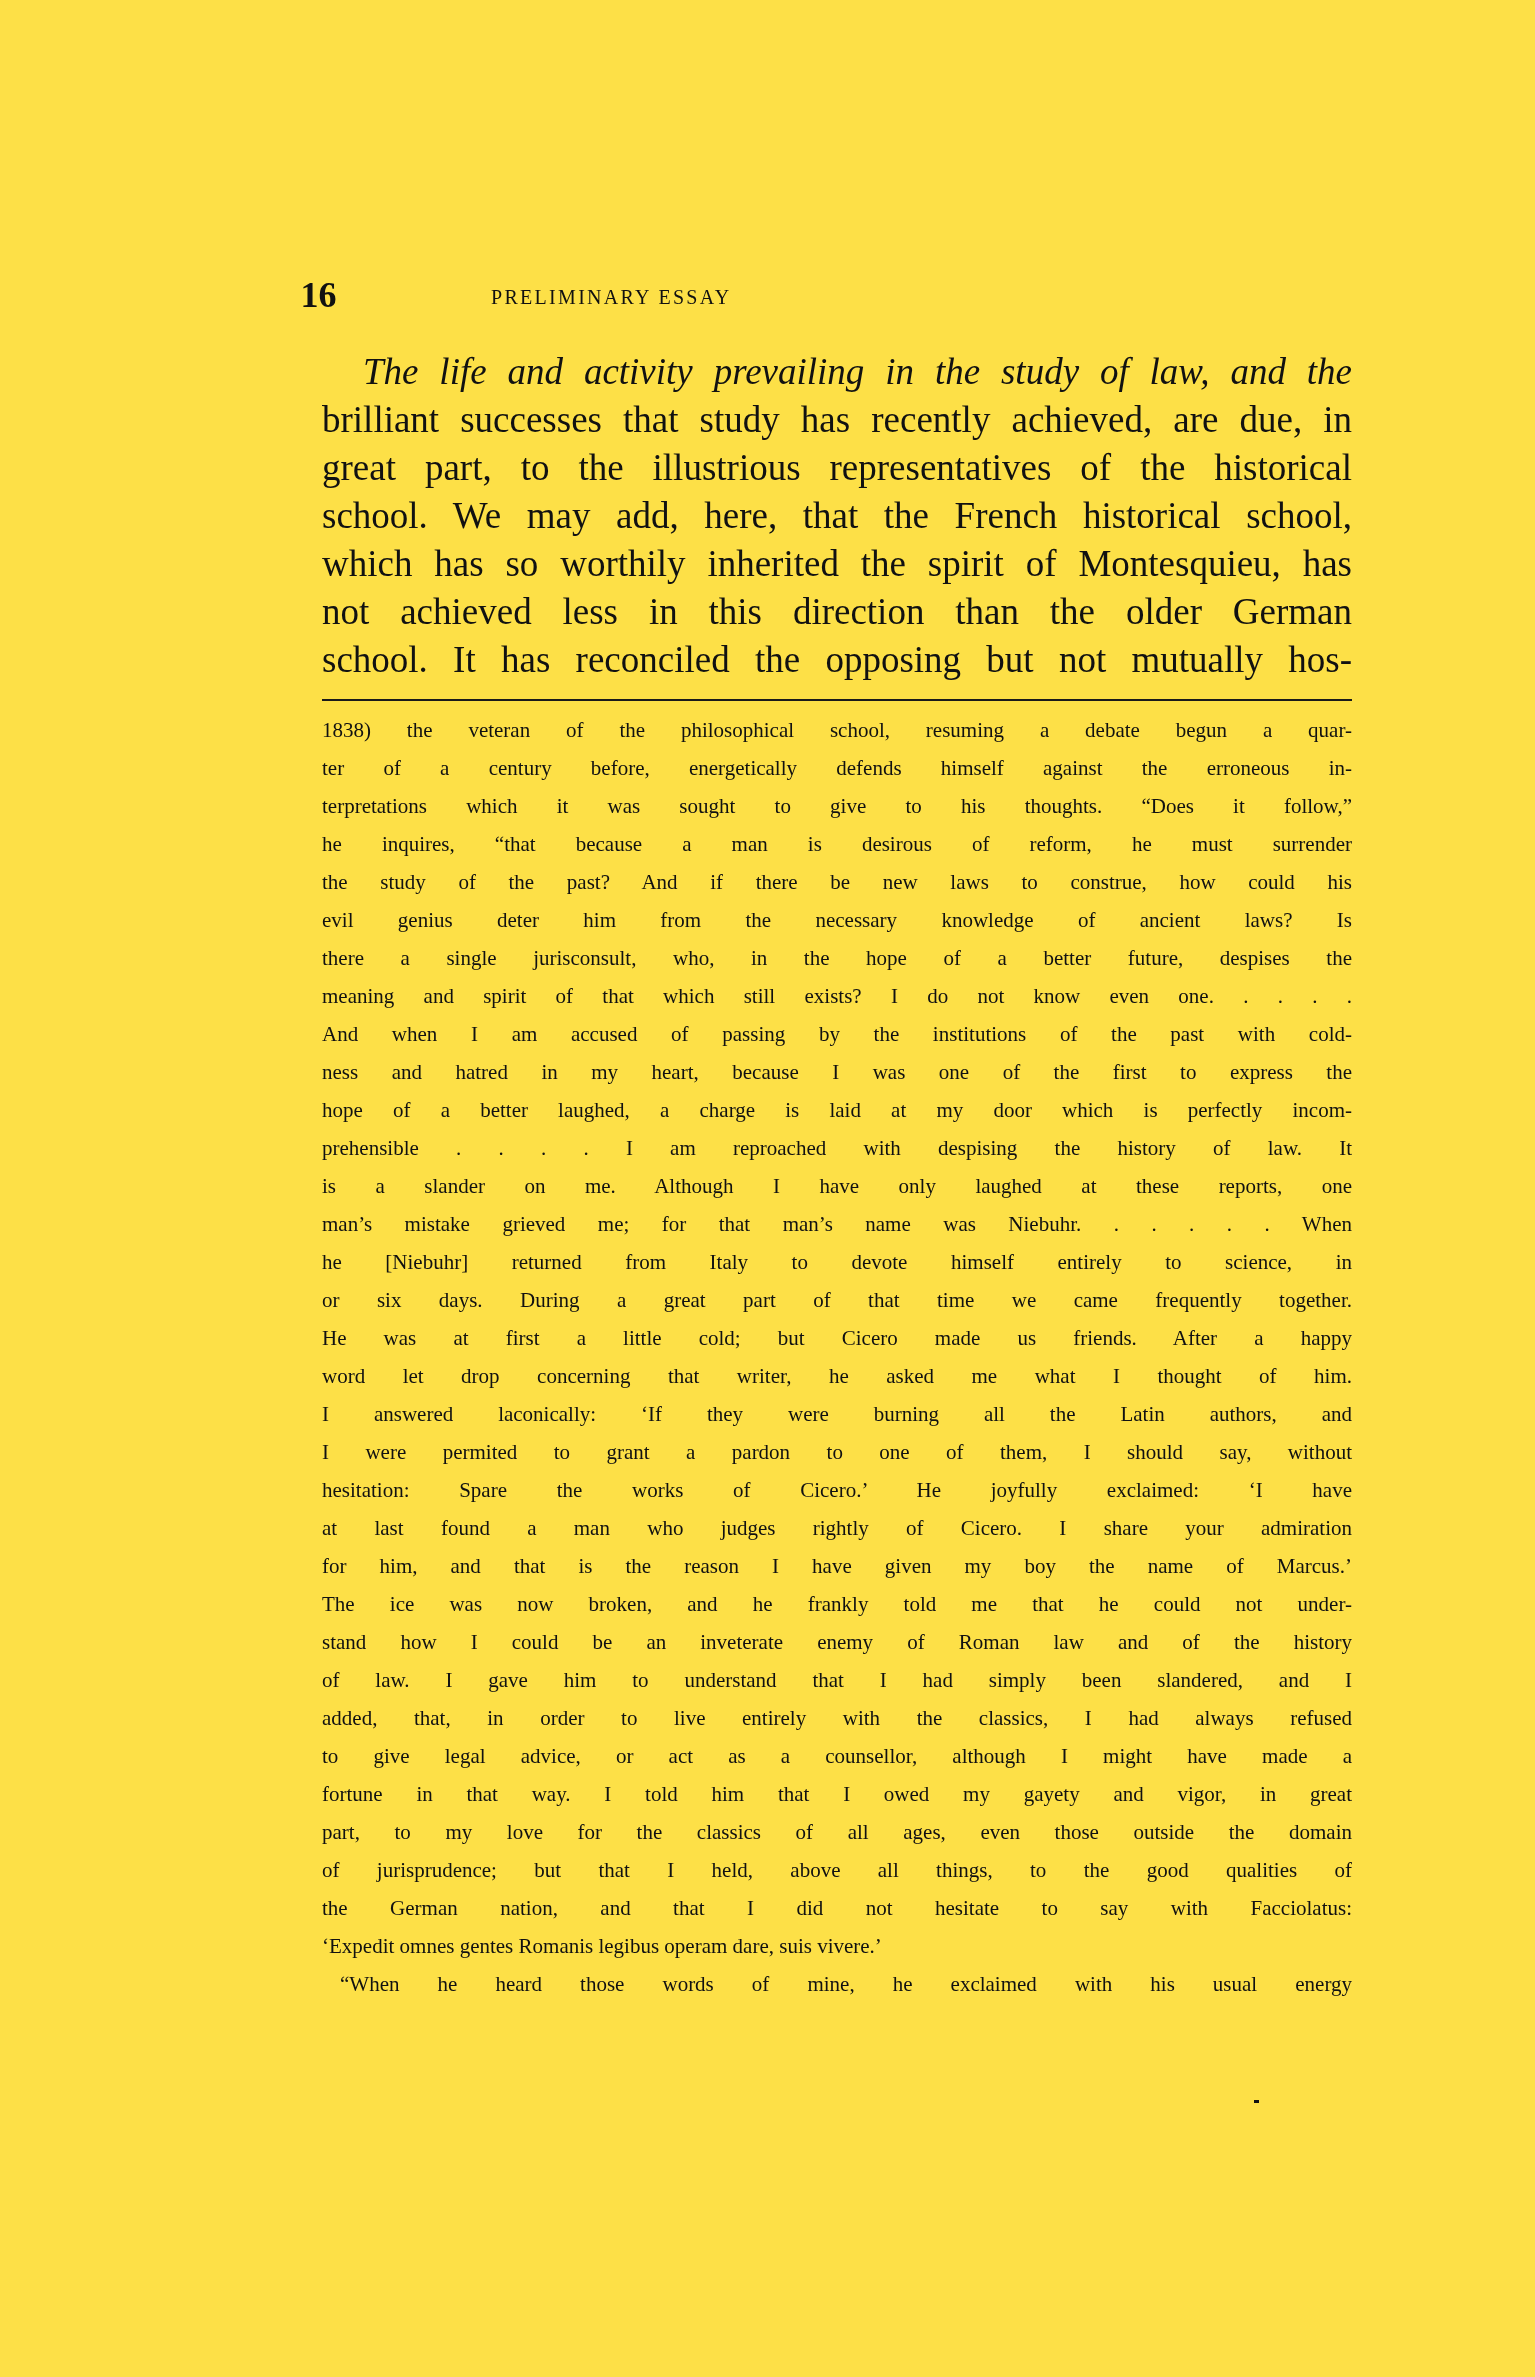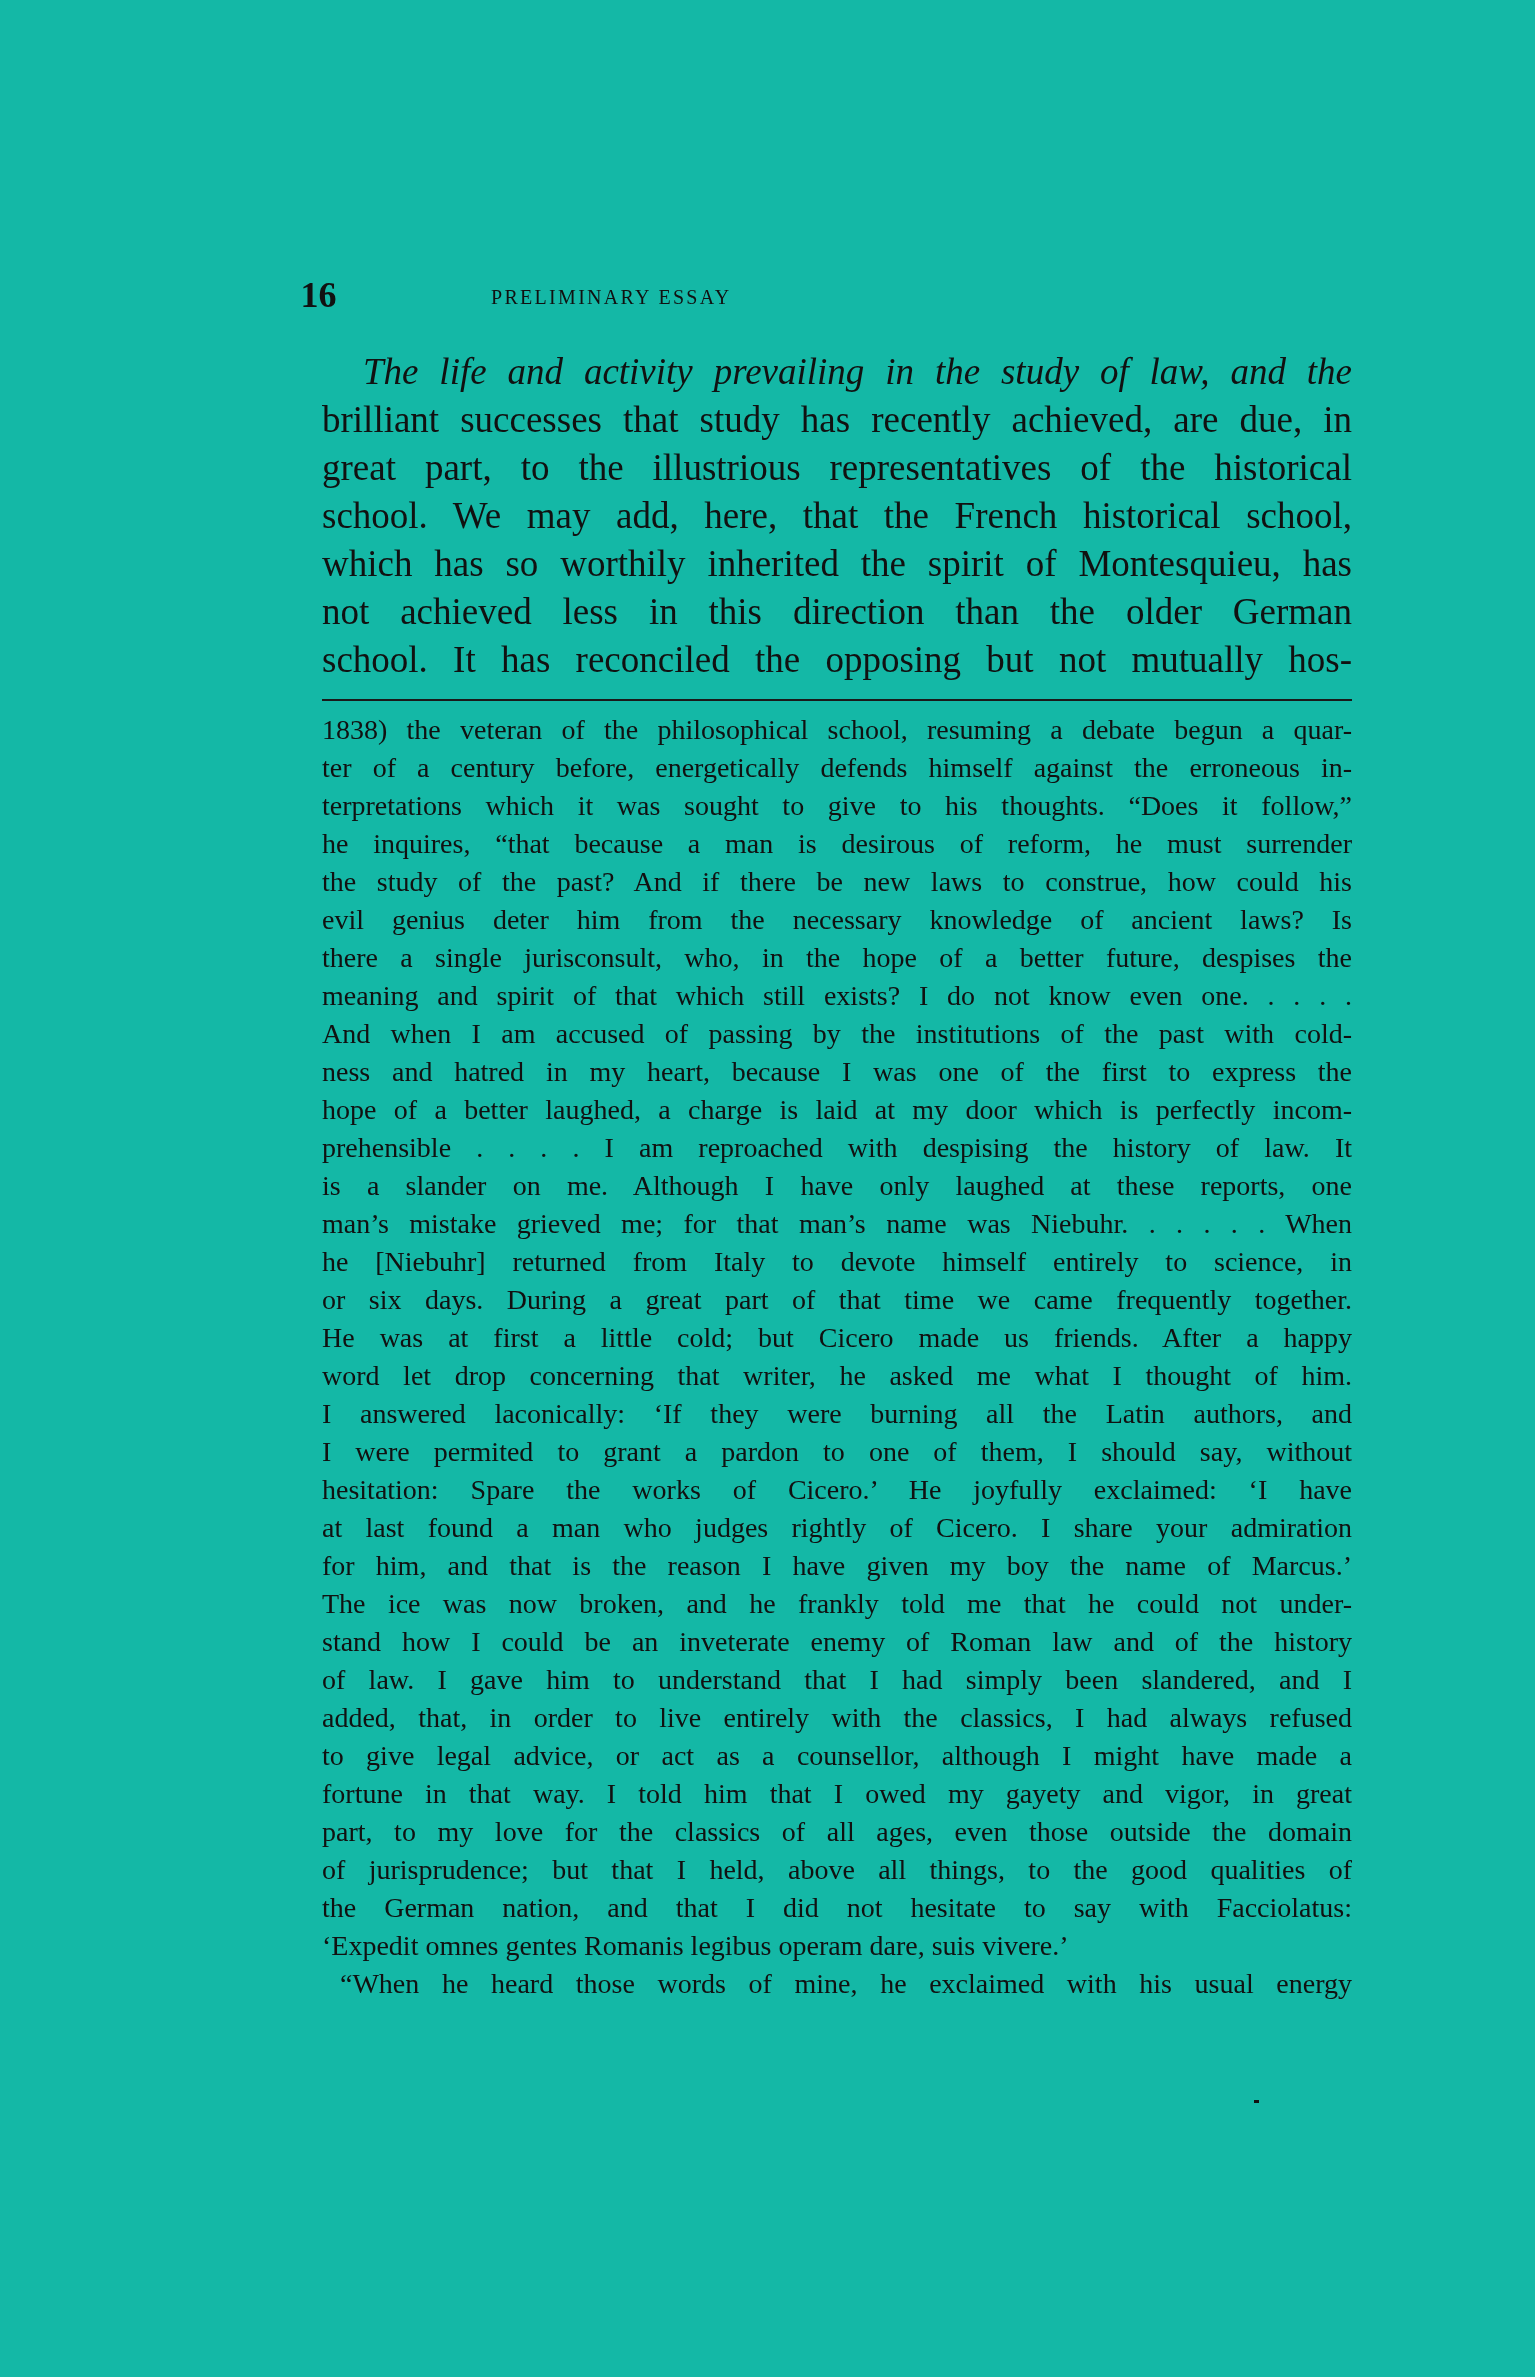--- a/index.html
+++ b/index.html
@@ -1,25 +1,25 @@
 <!DOCTYPE html>
 <html style="font-size:14.4px"><head>
 <meta charset="utf-8">
 <style>
   html, body { margin: 0; padding: 0; background: #ffffff; }
   body { width: 1536px; height: 2377px; position: relative; overflow: hidden; color: #111; }
-  .page { position: absolute; left: 0; top: 0; width: 1536px; height: 2377px; background: #14b8a6; }
+  .page { position: absolute; left: 0; top: 0; width: 1536px; height: 2377px; background: #fde047; }
   .running-head { position: absolute; left: 322px; top: 270px; width: 1030px; height: 50px; font-family: "Liberation Serif", "DejaVu Serif", serif; }
   .page-number { position: absolute; left: -21.6px; top: 3.6px; font-size: 36px; font-weight: bold; line-height: 43px; }
   .running-title { position: absolute; left: 169px; top: 9px; font-size: 20px; letter-spacing: 2.3px; line-height: 36px; }
   .body-text { position: absolute; left: 322px; top: 348px; width: 1030px; font-family: "Liberation Serif", "DejaVu Serif", serif; font-size: 37px; line-height: 48px; text-align: justify; }
   .body-text .line { display: block; text-align: justify; text-align-last: justify; white-space: nowrap; height: 48px; }
   .indent { padding-left: 41px; font-style: italic; }
   .rule { position: absolute; left: 322px; top: 699px; width: 1030px; height: 0; border-top: 2.7px solid #1a1a1a; }
-  .footnote { position: absolute; left: 322px; top: 711px; width: 1030px; font-family: "Liberation Serif", "DejaVu Serif", serif; font-size: 28px; line-height: 38px; }
+  .footnote { position: absolute; left: 322px; top: 711px; width: 1030px; font-family: "Liberation Serif", "DejaVu Serif", serif; font-size: 21px; line-height: 38px; }
   .fl { display: block; height: 38px; text-align: justify; text-align-last: justify; overflow: hidden; }
   .fl.last { text-align-last: left; }
   .fl.ind { padding-left: 18px; }
   .speck { position: absolute; left: 1254px; top: 2100px; width: 5.4px; height: 2.7px; background: #111; }
 </style>
 </head>
 <body>
 
 <div class="page">
 

